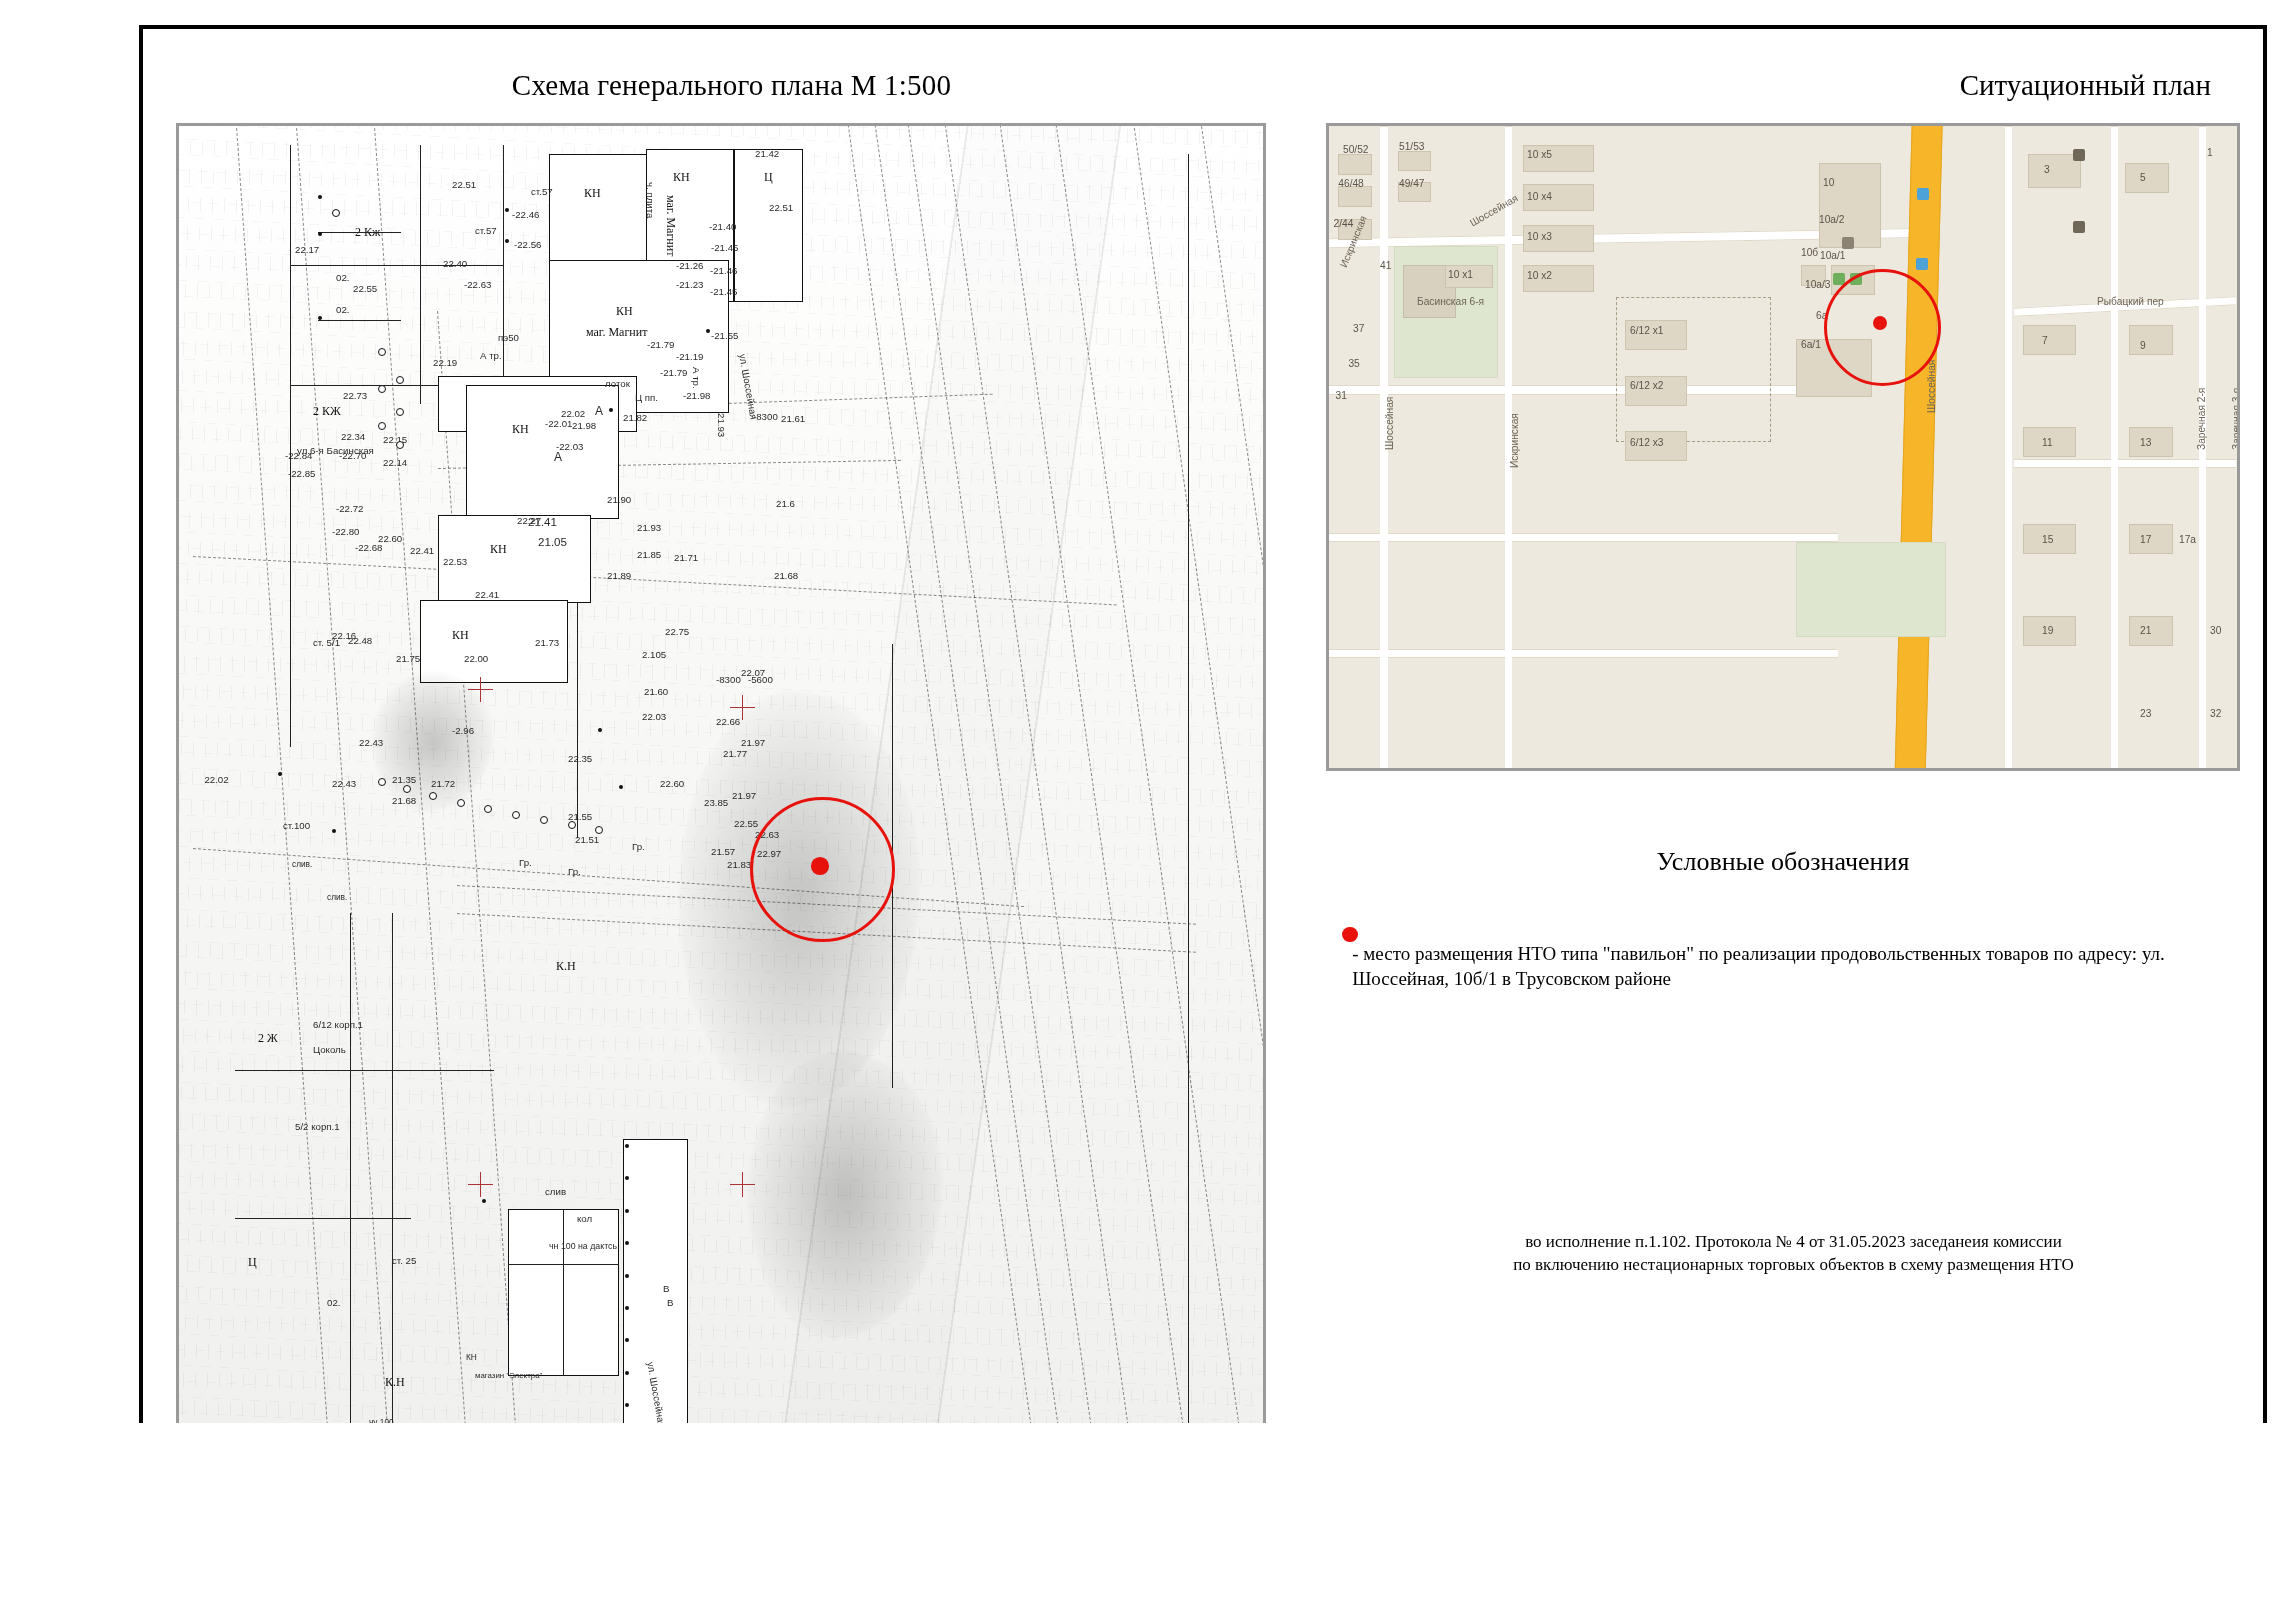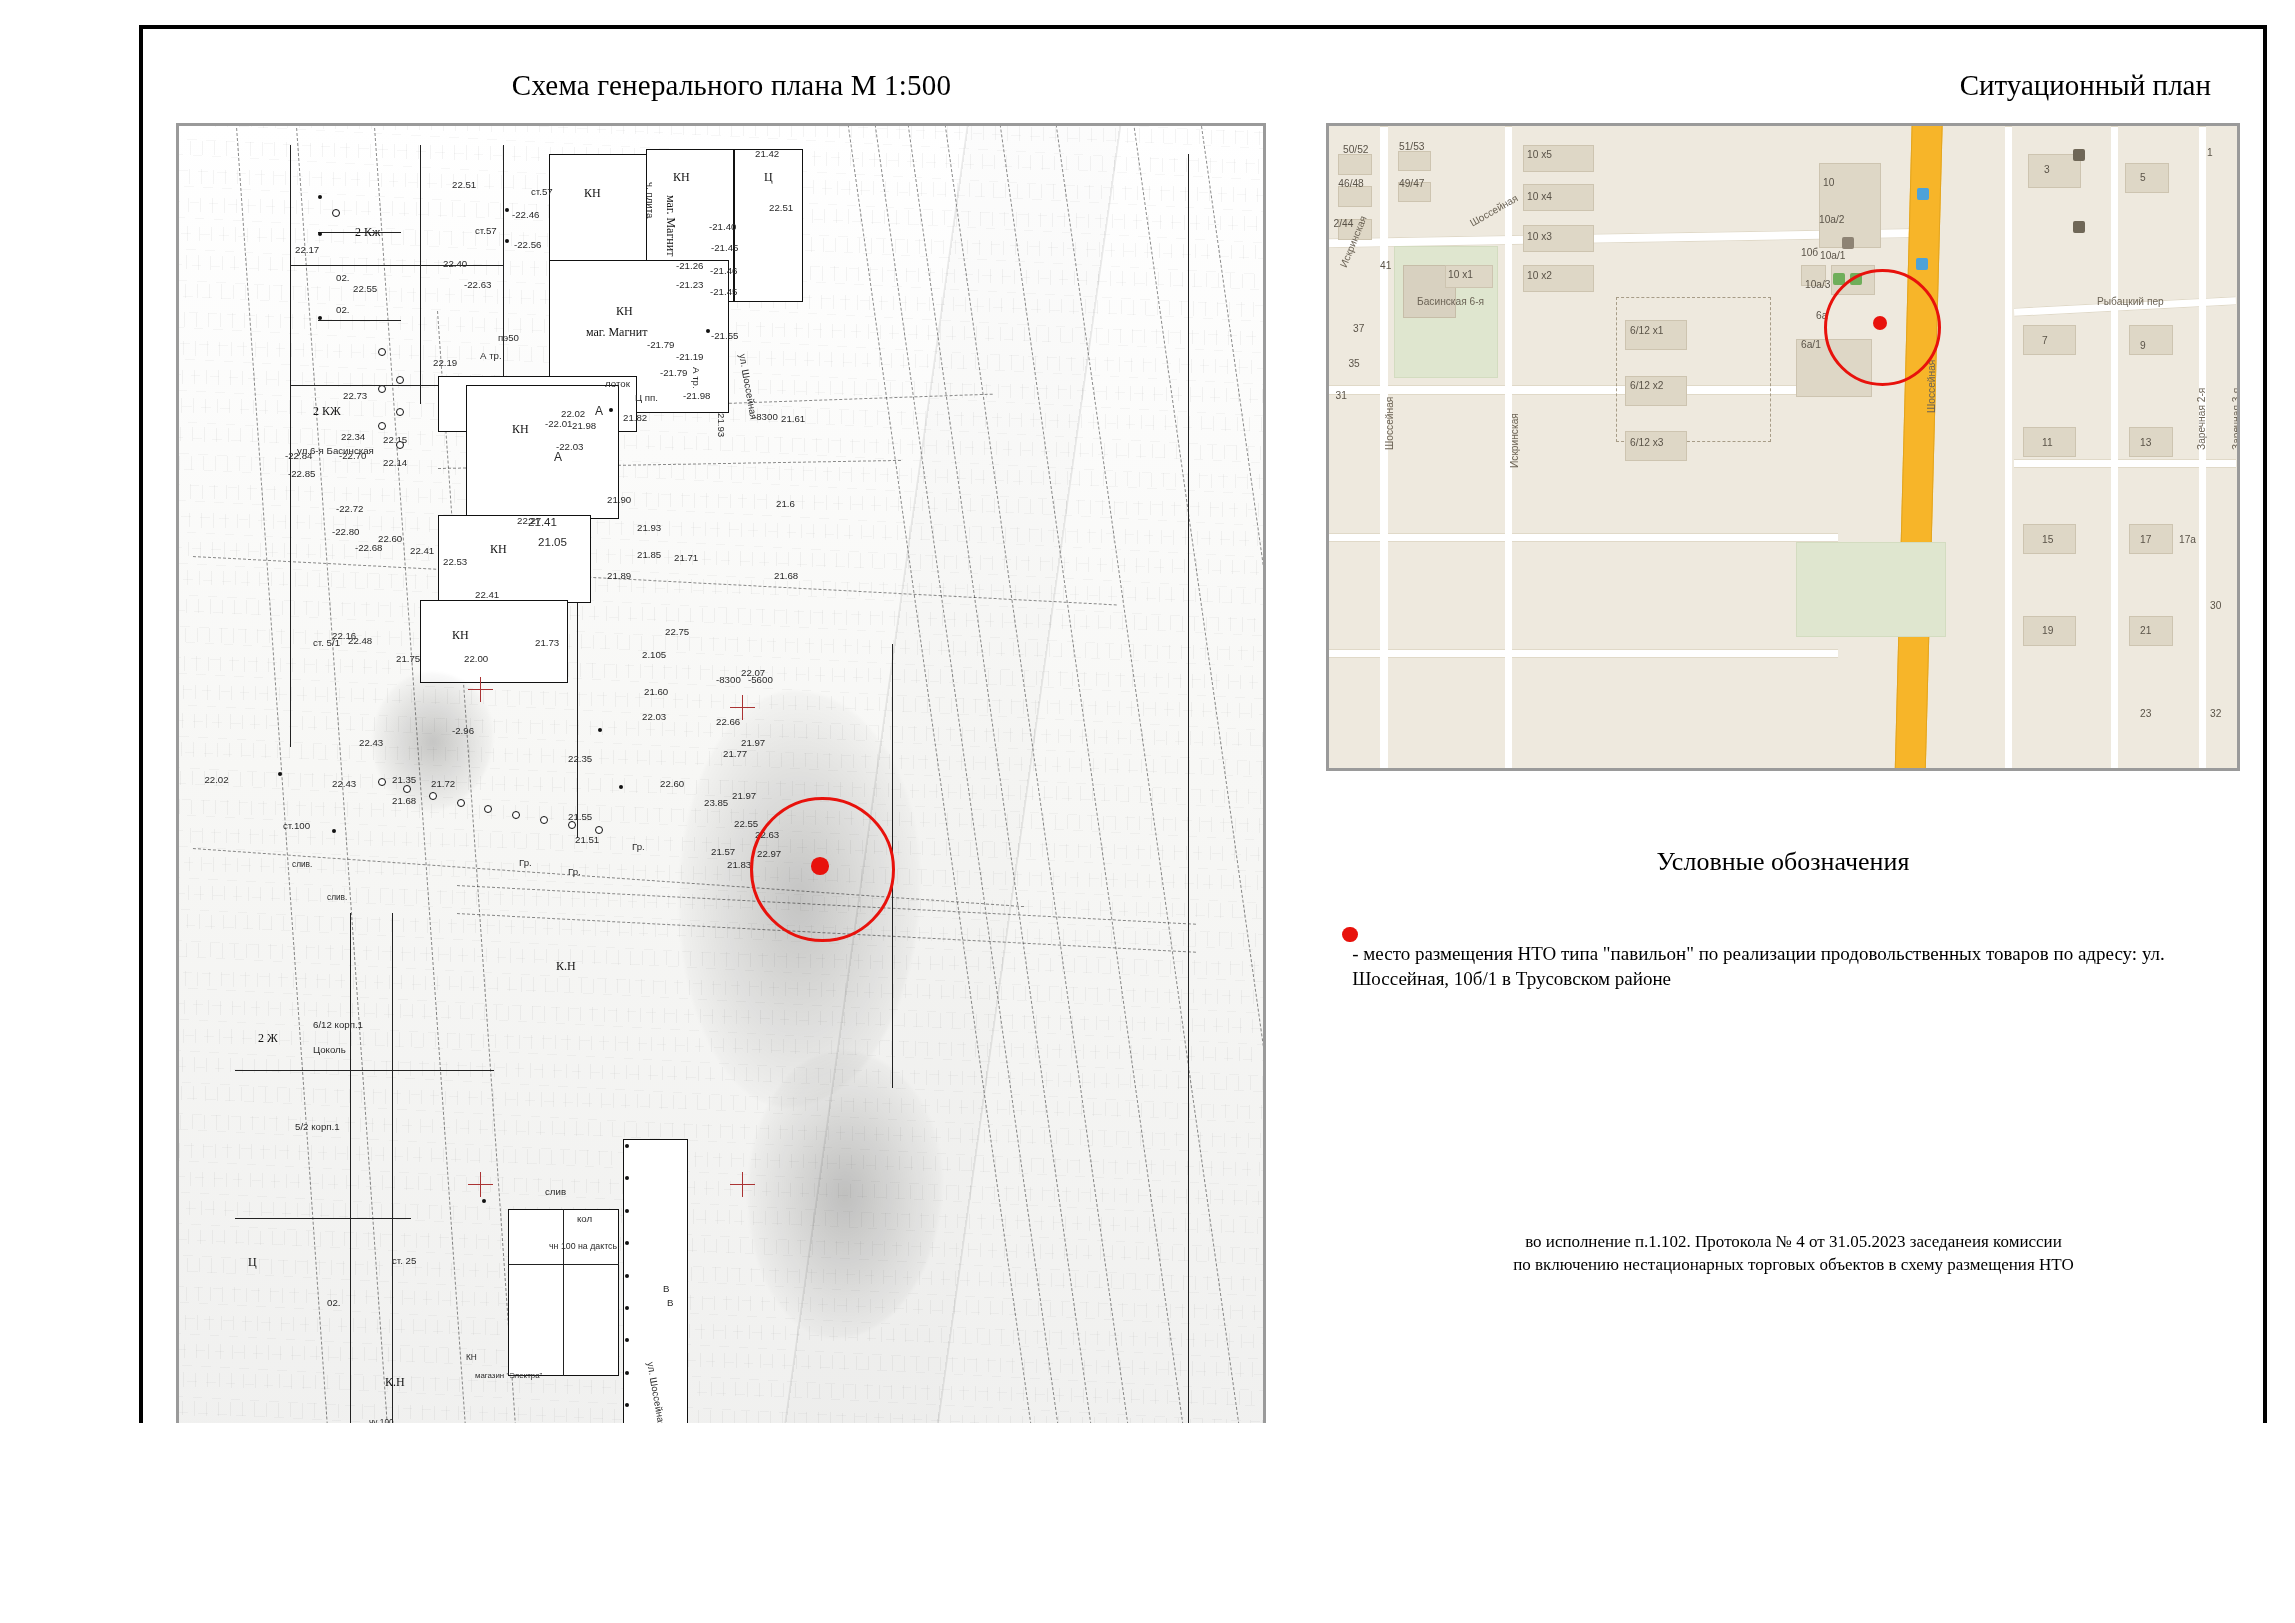--- a/index.html
+++ b/index.html
@@ -642,21 +642,21 @@
       <div class="map-num" style="left:713px; top:209px;">7</div>
       <div class="map-num" style="left:811px; top:214px;">9</div>
       <div class="map-num" style="left:713px; top:311px;">11</div>
       <div class="map-num" style="left:811px; top:311px;">13</div>
       <div class="map-num" style="left:713px; top:408px;">15</div>
       <div class="map-num" style="left:811px; top:408px;">17</div>
       <div class="map-num" style="left:850px; top:408px;">17а</div>
       <div class="map-num" style="left:713px; top:499px;">19</div>
       <div class="map-num" style="left:811px; top:499px;">21</div>
       <div class="map-num" style="left:811px; top:582px;">23</div>
-      <div class="map-num" style="left:881px; top:474px;text-align:right;">30</div>
+      <div class="map-num" style="left:881px; top:499px;text-align:right;">30</div>
       <div class="map-num" style="left:881px; top:582px;">32</div>
       <div class="map-num" style="left:878px; top:21px;">1</div>
 
       <div class="map-street" style="left:597px; top:287px; transform:rotate(-90deg); transform-origin:0 0;">Шоссейная</div>
       <div class="map-street" style="left:139px; top:93px; transform:rotate(-30deg); transform-origin:0 0;">Шоссейная</div>
       <div class="map-street" style="left:55px; top:324px; transform:rotate(-90deg); transform-origin:0 0;">Шоссейная</div>
       <div class="map-street" style="left:9.3px; top:139px; transform:rotate(-68deg); transform-origin:0 0;">Искринская</div>
       <div class="map-street" style="left:180px; top:342px; transform:rotate(-90deg); transform-origin:0 0;">Искринская</div>
       <div class="map-street" style="left:88px; top:170px;">Басинская 6-я</div>
       <div class="map-street" style="left:768px; top:170px;">Рыбацкий пер</div>

